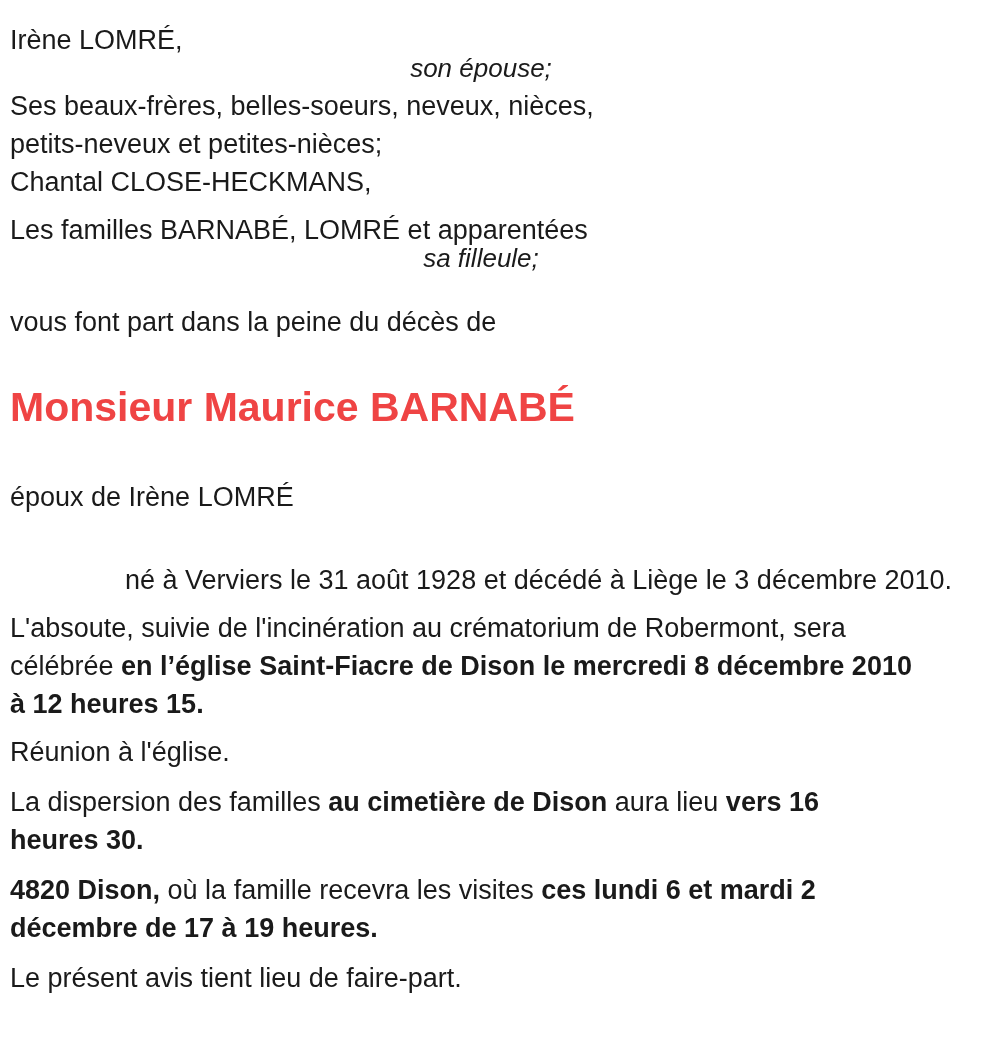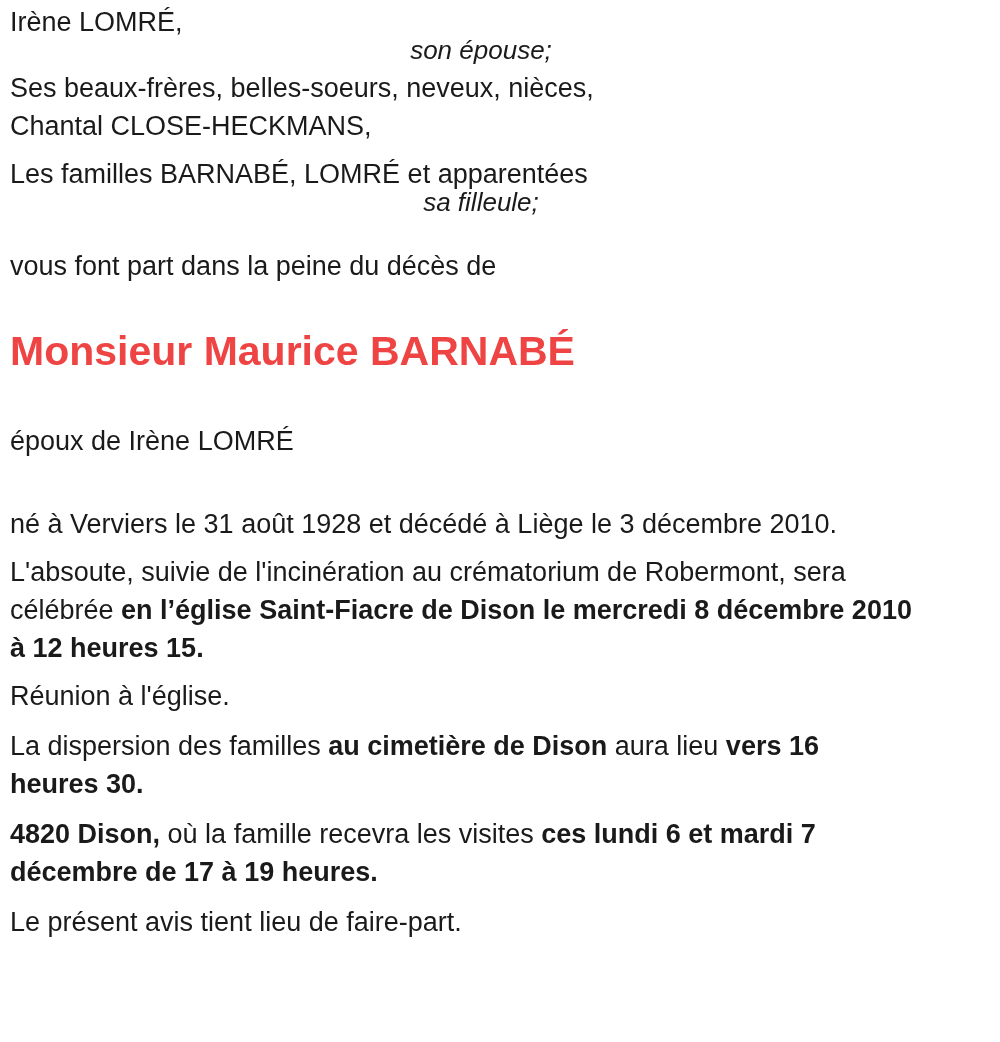--- a/index.html
+++ b/index.html
@@ -11,21 +11,21 @@
   }
   body {
     background: #ffffff;
     color: #1a1a1a;
     font-family: "Liberation Sans", "DejaVu Sans", sans-serif;
   }
   .page {
     box-sizing: border-box;
     width: 964px;
     height: 1042px;
-    padding: 3px 12px 0 10px;
+    padding: 21px 12px 0 10px;
     border-radius: 9px;
   }
   .blk {
     margin: 0;
     font-size: 27px;
     line-height: 38px;
     font-weight: 400;
     text-align: left;
   }
   .blk.relation {
@@ -51,52 +51,53 @@
 
 <main class="page" style="background: rgb(255, 255, 255); color: rgb(26, 26, 26);">
     <p class="blk body" style="margin-top: 0px;">
       <span class="pline"><span>Irène LOMRÉ,</span></span>
     </p>
     <p class="blk relation" style="margin-top: -6px;">
       <span class="pline"><span>son épouse;</span></span>
     </p>
     <p class="blk body" style="margin-top: 4px;">
       <span class="pline"><span>Ses beaux-frères, belles-soeurs, neveux, nièces,</span></span>
+      <span class="pline"><span>petits-neveux et petites-nièces;</span></span>
       <span class="pline"><span>Chantal CLOSE-HECKMANS,</span></span>
     </p>
     <p class="blk body" style="margin-top: 10px;">
       <span class="pline"><span>Les familles BARNABÉ, LOMRÉ et apparentées</span></span>
     </p>
     <p class="blk relation" style="margin-top: -6px;">
       <span class="pline"><span>sa filleule;</span></span>
     </p>
     <p class="blk body" style="margin-top: 30px;">
       <span class="pline"><span>vous font part dans la peine du décès de</span></span>
     </p>
     <p class="blk heading" style="margin-top: 40px;">
       <span class="pline"><span>Monsieur Maurice BARNABÉ</span></span>
     </p>
     <p class="blk body" style="margin-top: 45px;">
       <span class="pline"><span>époux de Irène LOMRÉ</span></span>
     </p>
-    <p class="blk body" style="margin-top: 45px;">
+    <p class="blk body" style="margin-top: 45px; text-align: right;">
       <span class="pline"><span>né à Verviers le 31 août 1928 et décédé à Liège le 3 décembre 2010.</span></span>
     </p>
     <p class="blk body" style="margin-top: 10px;">
       <span class="pline"><span>L'absoute, suivie de l'incinération au crématorium de Robermont, sera</span></span>
       <span class="pline"><span>célébrée </span><strong>en l’église Saint-Fiacre de Dison le mercredi 8 décembre 2010</strong></span>
       <span class="pline"><strong>à 12 heures 15.</strong></span>
     </p>
     <p class="blk body" style="margin-top: 10px;">
       <span class="pline"><span>Réunion à l'église.</span></span>
     </p>
     <p class="blk body" style="margin-top: 12px;">
       <span class="pline"><span>La dispersion des familles </span><strong>au cimetière de Dison</strong><span> aura lieu </span><strong>vers 16</strong></span>
       <span class="pline"><strong>heures 30.</strong></span>
     </p>
     <p class="blk body" style="margin-top: 12px;">
-      <span class="pline"><strong>4820 Dison,</strong><span> où la famille recevra les visites </span><strong>ces lundi 6 et mardi 7</strong></span>
+      <span class="pline"><strong>4820 Dison,</strong><span> où la famille recevra les visites </span><strong>ces lundi 6 et mardi 2</strong></span>
       <span class="pline"><strong>décembre de 17 à 19 heures.</strong></span>
     </p>
     <p class="blk body" style="margin-top: 12px;">
       <span class="pline"><span>Le présent avis tient lieu de faire-part.</span></span>
     </p>
   </main>
 
 </body></html>

